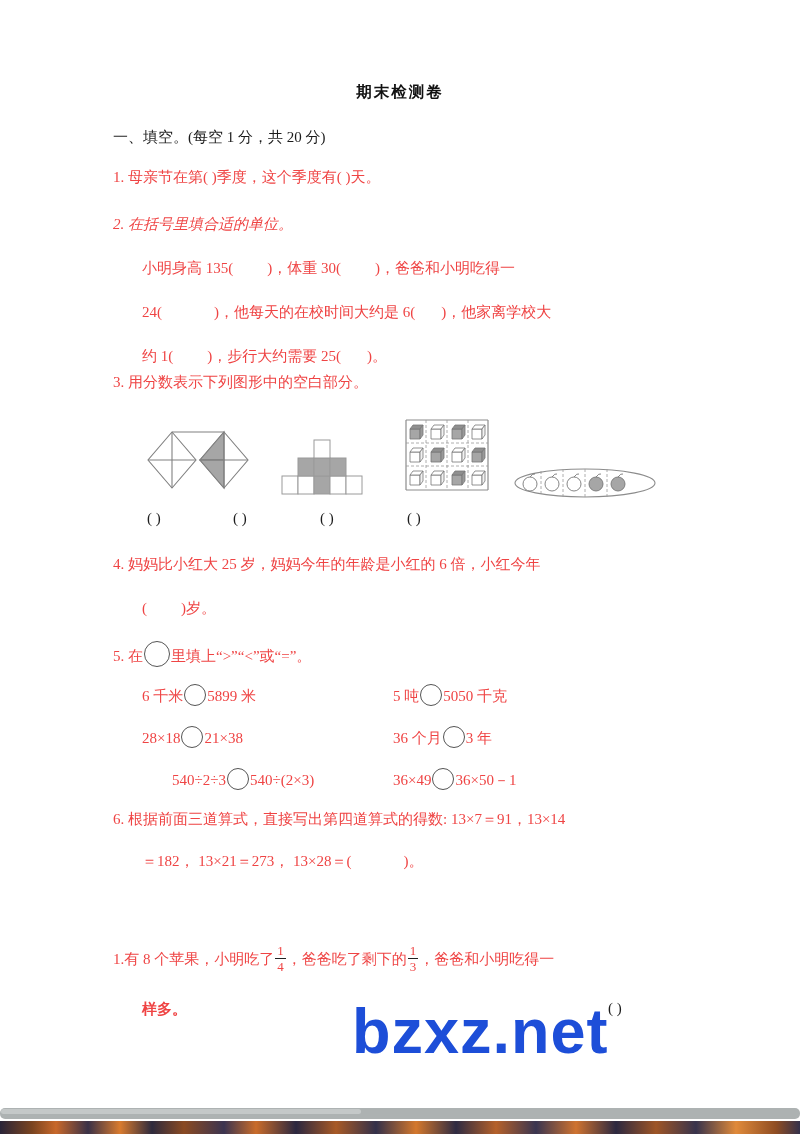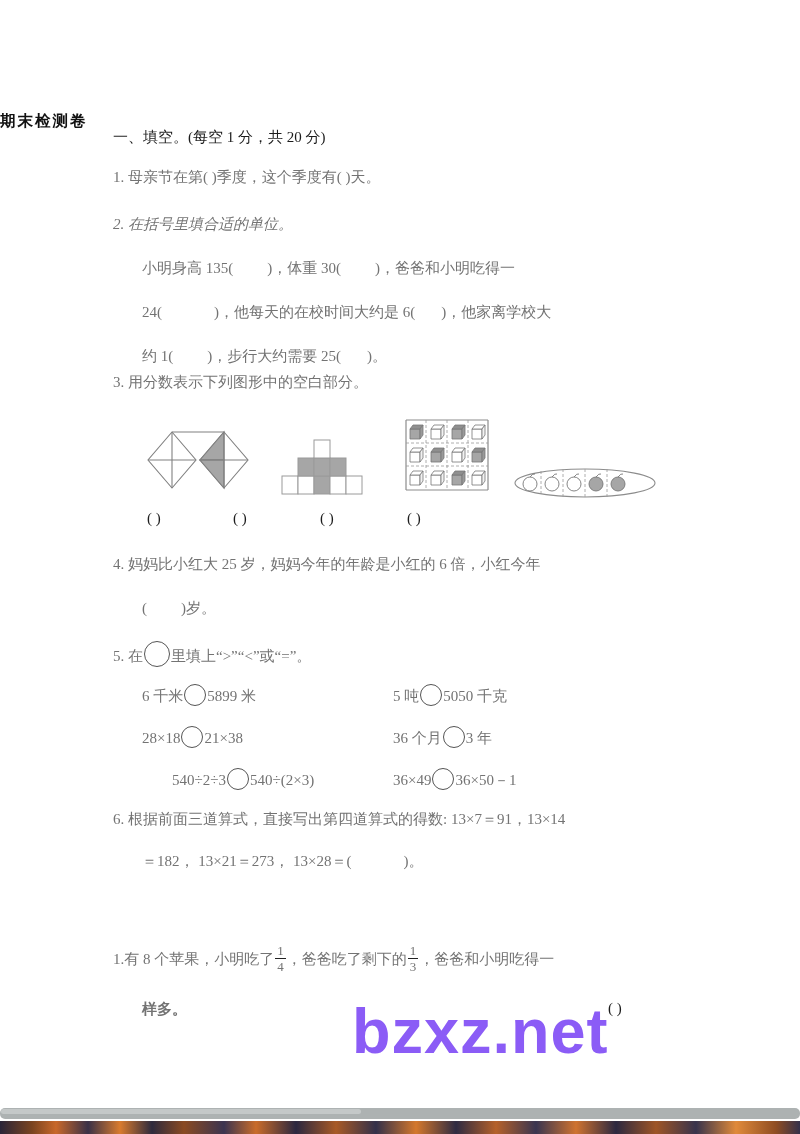--- a/index.html
+++ b/index.html
@@ -25,51 +25,51 @@
     height: 1100px;
     background: #fff;
   }
   .watermark {
     position: absolute;
     left: 352px;
     top: 995px;
     font-family: "Liberation Sans", sans-serif;
     font-size: 63px;
     font-weight: bold;
-    color: #8b5cf6;
+    color: #1d4ed8;
     letter-spacing: 1px;
     user-select: none;
     z-index: 0;
   }
   .content {
     position: relative;
     z-index: 2;
     padding: 0;
   }
   .title {
-    text-align: left;
+    text-align: center;
     font-family: "Liberation Serif", serif;
     font-weight: bold;
     font-size: 15.5px;
     letter-spacing: 2px;
     margin: 0;
-    padding-top: 111px;
+    padding-top: 82px;
     color: #111;
   }
   .section-head {
     position: absolute;
     font-size: 15px;
     color: #1c1c1c;
     white-space: nowrap;
   }
   .line {
     position: absolute;
     font-size: 15px;
     line-height: 1.2;
-    color: #737373;
+    color: #ef4444;
     white-space: nowrap;
   }
   .num {
     font-family: "Liberation Serif", serif;
   }
   .blank {
     display: inline-block;
     width: 34px;
   }
   .blank-sm { display:inline-block; width: 26px; }

